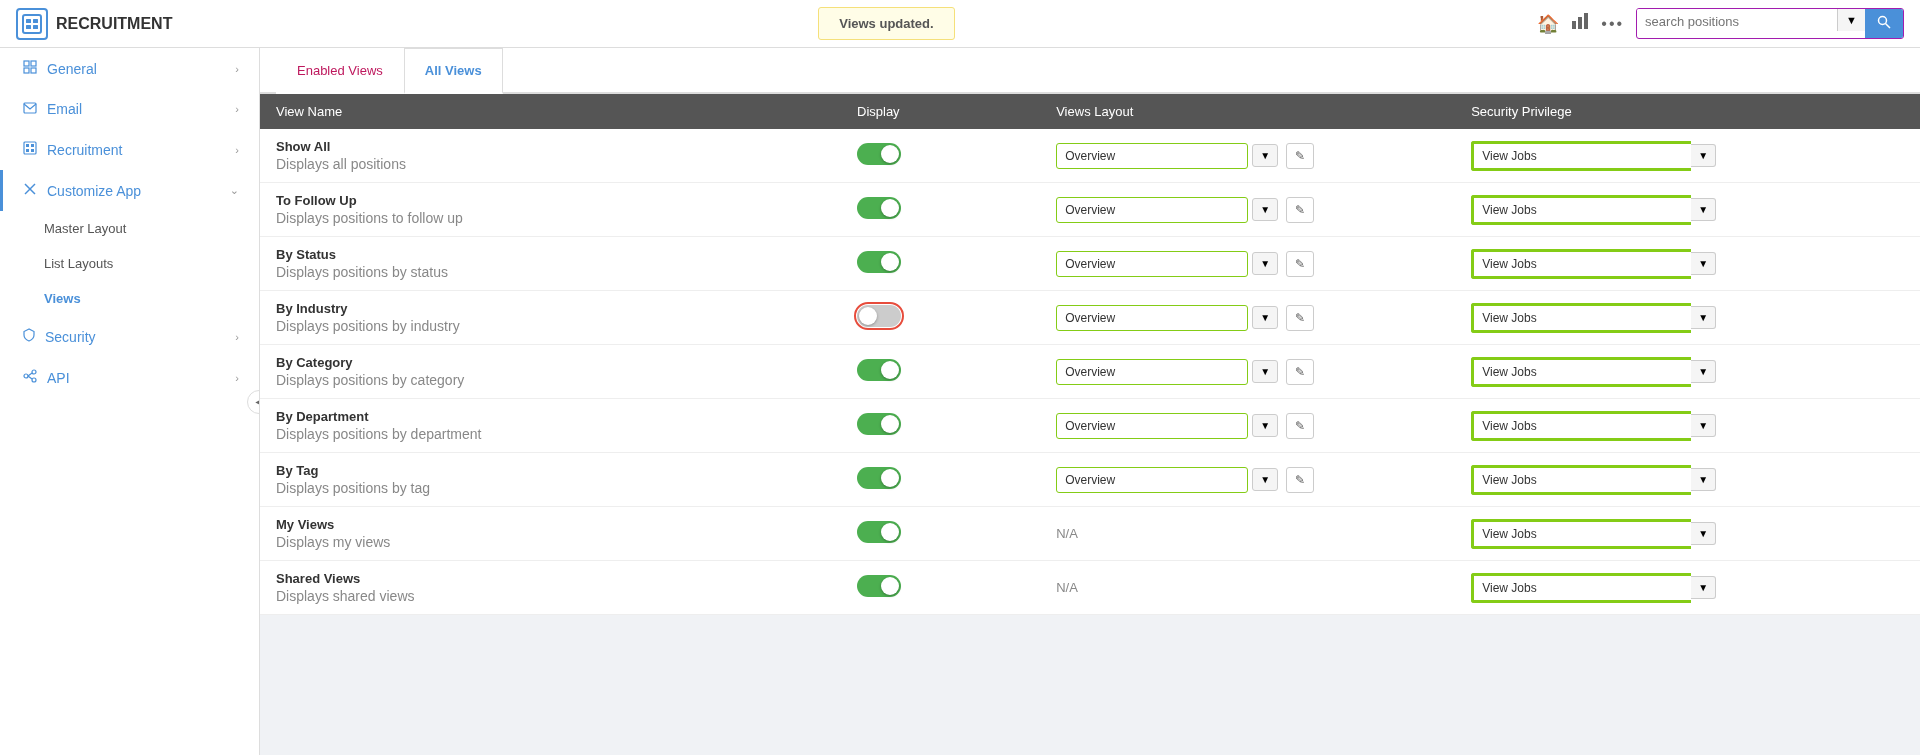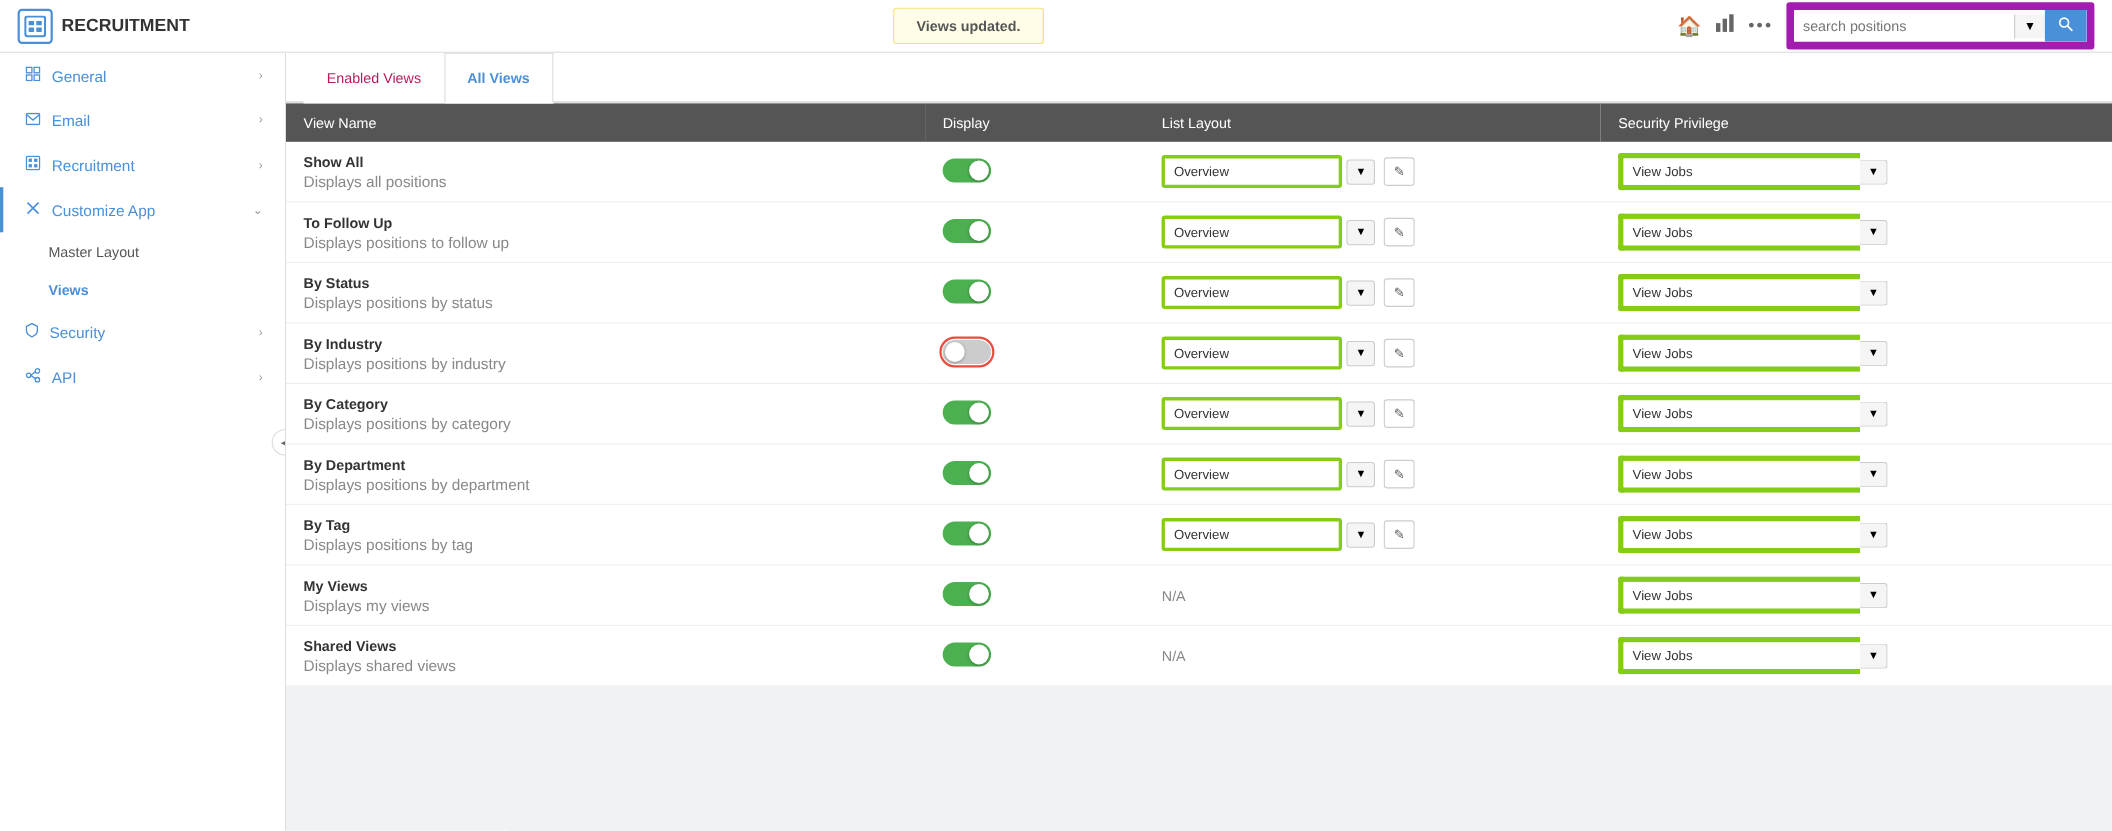--- a/index.html
+++ b/index.html
@@ -51,22 +51,22 @@
       align-items: center;
       gap: 12px;
     }
     .topbar-icon {
       color: #666;
       font-size: 18px;
       cursor: pointer;
     }
     .search-wrapper {
       display: flex;
-      align-items: center;
-      border: 7px solid #a21caf;
+      align-items: flex-start;
+      border: 1px solid #a21caf;
       border-radius: 3px;
       overflow: hidden;
     }
     .search-input {
       width: 200px;
       padding: 5px 8px;
       border: none;
       outline: none;
       font-size: 13px;
       color: #999;
@@ -279,23 +279,23 @@
     .toggle-track.on .toggle-thumb { left: 24px; }
     .toggle-track.off-highlighted .toggle-thumb { left: 2px; }
 
     
     .list-layout-select {
       display: flex;
       align-items: center;
       gap: 4px;
     }
     .select-box {
-      width: 164px;
+      width: 192px;
       padding: 5px 8px;
-      border: 3px solid #84cc16;
+      border: 1px solid #84cc16;
       border-radius: 3px;
       background: #fff;
       font-size: 12px;
       color: #333;
       appearance: none;
       -webkit-appearance: none;
       cursor: pointer;
     }
     .select-dropdown-btn {
       border: 1px solid #ccc;
@@ -312,21 +312,21 @@
       cursor: pointer;
       font-size: 12px;
       border-radius: 3px;
       color: #555;
       margin-left: 4px;
     }
 
     .security-select {
       width: 220px;
       padding: 5px 8px;
-      border: 5px solid #84cc16;
+      border: 3px solid #84cc16;
       border-radius: 3px;
       background: #fff;
       font-size: 12px;
       color: #333;
       appearance: none;
       -webkit-appearance: none;
       cursor: pointer;
     }
     .security-wrapper {
       display: flex;
@@ -456,20 +456,21 @@
             <line x1="12" y1="2" x2="2" y2="12" stroke="#4a90d9" stroke-width="1.5"></line>
           </svg>
         </span>
         <span>Customize App</span>
       </div>
       <span class="sidebar-chevron">⌄</span>
     </div>
 
     <div class="sidebar-sub">
       <div class="sidebar-sub-item">Master Layout</div>
+      <div class="sidebar-sub-item">List Layouts</div>
       <div class="sidebar-sub-item active">Views</div>
     </div>
 
     <div class="sidebar-item">
       <div class="sidebar-item-left">
         <span class="sidebar-item-icon">
           <svg width="12" height="14" viewBox="0 0 12 14" fill="none">
             <path d="M6 1L1 3.5V7c0 3 2.5 5 5 6 2.5-1 5-3 5-6V3.5L6 1Z" stroke="#4a90d9" stroke-width="1.2" fill="none"></path>
           </svg>
         </span>
@@ -503,21 +504,21 @@
       <div class="tabs-bar">
         <div class="tab">Enabled Views</div>
         <div class="tab active">All Views</div>
       </div>
 
       <table class="views-table">
         <thead>
           <tr>
             <th style="width:35%">View Name</th>
             <th style="width:12%">Display</th>
-            <th style="width:25%">List Layout</th>
+            <th style="width:25%">Views Layout</th>
             <th style="width:28%">Security Privilege</th>
           </tr>
         </thead>
         <tbody id="table-body">
         <tr>
               <td>
       <div class="view-name">Show All</div>
       <div class="view-desc">Displays all positions</div>
     </td>
               <td>

